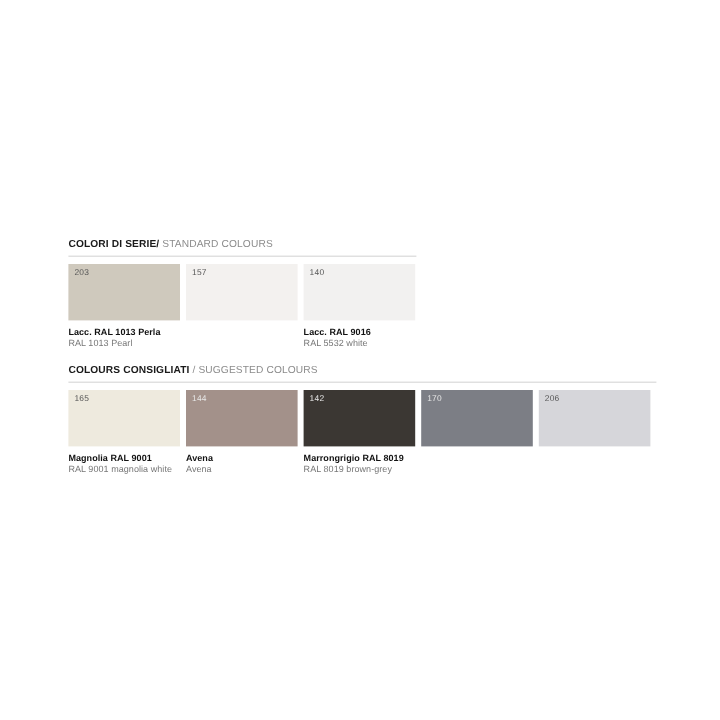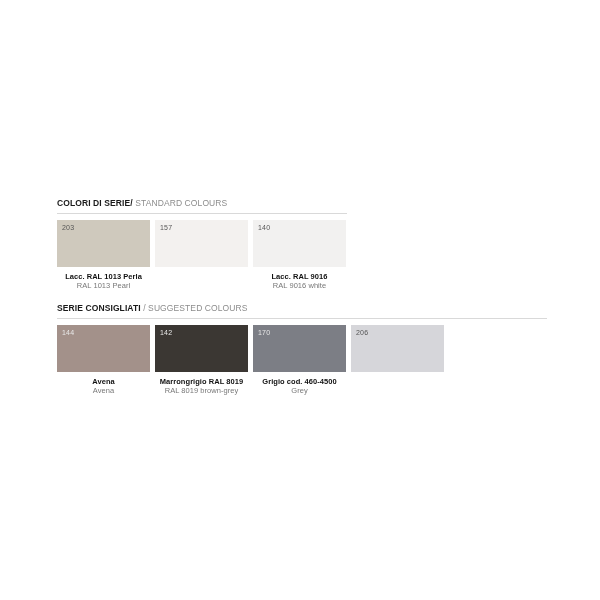--- a/index.html
+++ b/index.html
@@ -45,21 +45,20 @@
     color: #8c8c8c;
     font-weight: normal;
   }
 
   .swatch-row {
     display: flex;
     gap: 5px;
   }
   .swatch-cell {
     width: 93px;
-    text-align: center;
   }
   .chip {
     height: 47px;
     position: relative;
   }
   .chip-code {
     position: absolute;
     left: 5px;
     top: 4px;
     font-size: 7px;
@@ -115,34 +114,43 @@
           <span class="chip-code dark-text">157</span>
         </div>
       </div>
 
       <div class="swatch-cell">
         <div class="chip" id="chip-0-2" style="background: rgb(242, 241, 240);">
           <span class="chip-code dark-text">140</span>
         </div>
         <div class="caption">
           <div class="caption-it">Lacc. RAL 9016</div>
-          <div class="caption-en">RAL 9016 white</div>
+          <div class="caption-en">RAL 5532 white</div>
         </div>
       </div>
 
     </div>
   </div>
 
   <div class="section section-suggested">
     <div class="section-head">
-      <span class="it">SERIE CONSIGLIATI</span>
+      <span class="it">COLOURS CONSIGLIATI</span>
       <span class="en">/ SUGGESTED COLOURS</span>
     </div>
     <div class="swatch-row">
 
+      <div class="swatch-cell">
+        <div class="chip" id="chip-1-0" style="background: rgb(238, 234, 222);">
+          <span class="chip-code dark-text">165</span>
+        </div>
+        <div class="caption">
+          <div class="caption-it">Magnolia RAL 9001</div>
+          <div class="caption-en">RAL 9001 magnolia white</div>
+        </div>
+      </div>
 
       <div class="swatch-cell">
         <div class="chip" id="chip-1-1" style="background: rgb(163, 145, 138);">
           <span class="chip-code light-text">144</span>
         </div>
         <div class="caption">
           <div class="caption-it">Avena</div>
           <div class="caption-en">Avena</div>
         </div>
       </div>
@@ -154,24 +162,20 @@
         <div class="caption">
           <div class="caption-it">Marrongrigio RAL 8019</div>
           <div class="caption-en">RAL 8019 brown-grey</div>
         </div>
       </div>
 
       <div class="swatch-cell">
         <div class="chip" id="chip-1-3" style="background: rgb(124, 126, 133);">
           <span class="chip-code light-text">170</span>
         </div>
-        <div class="caption">
-          <div class="caption-it">Grigio cod. 460-4500</div>
-          <div class="caption-en">Grey</div>
-        </div>
       </div>
 
       <div class="swatch-cell">
         <div class="chip" id="chip-1-4" style="background: rgb(214, 214, 218);">
           <span class="chip-code dark-text">206</span>
         </div>
       </div>
 
     </div>
   </div>

